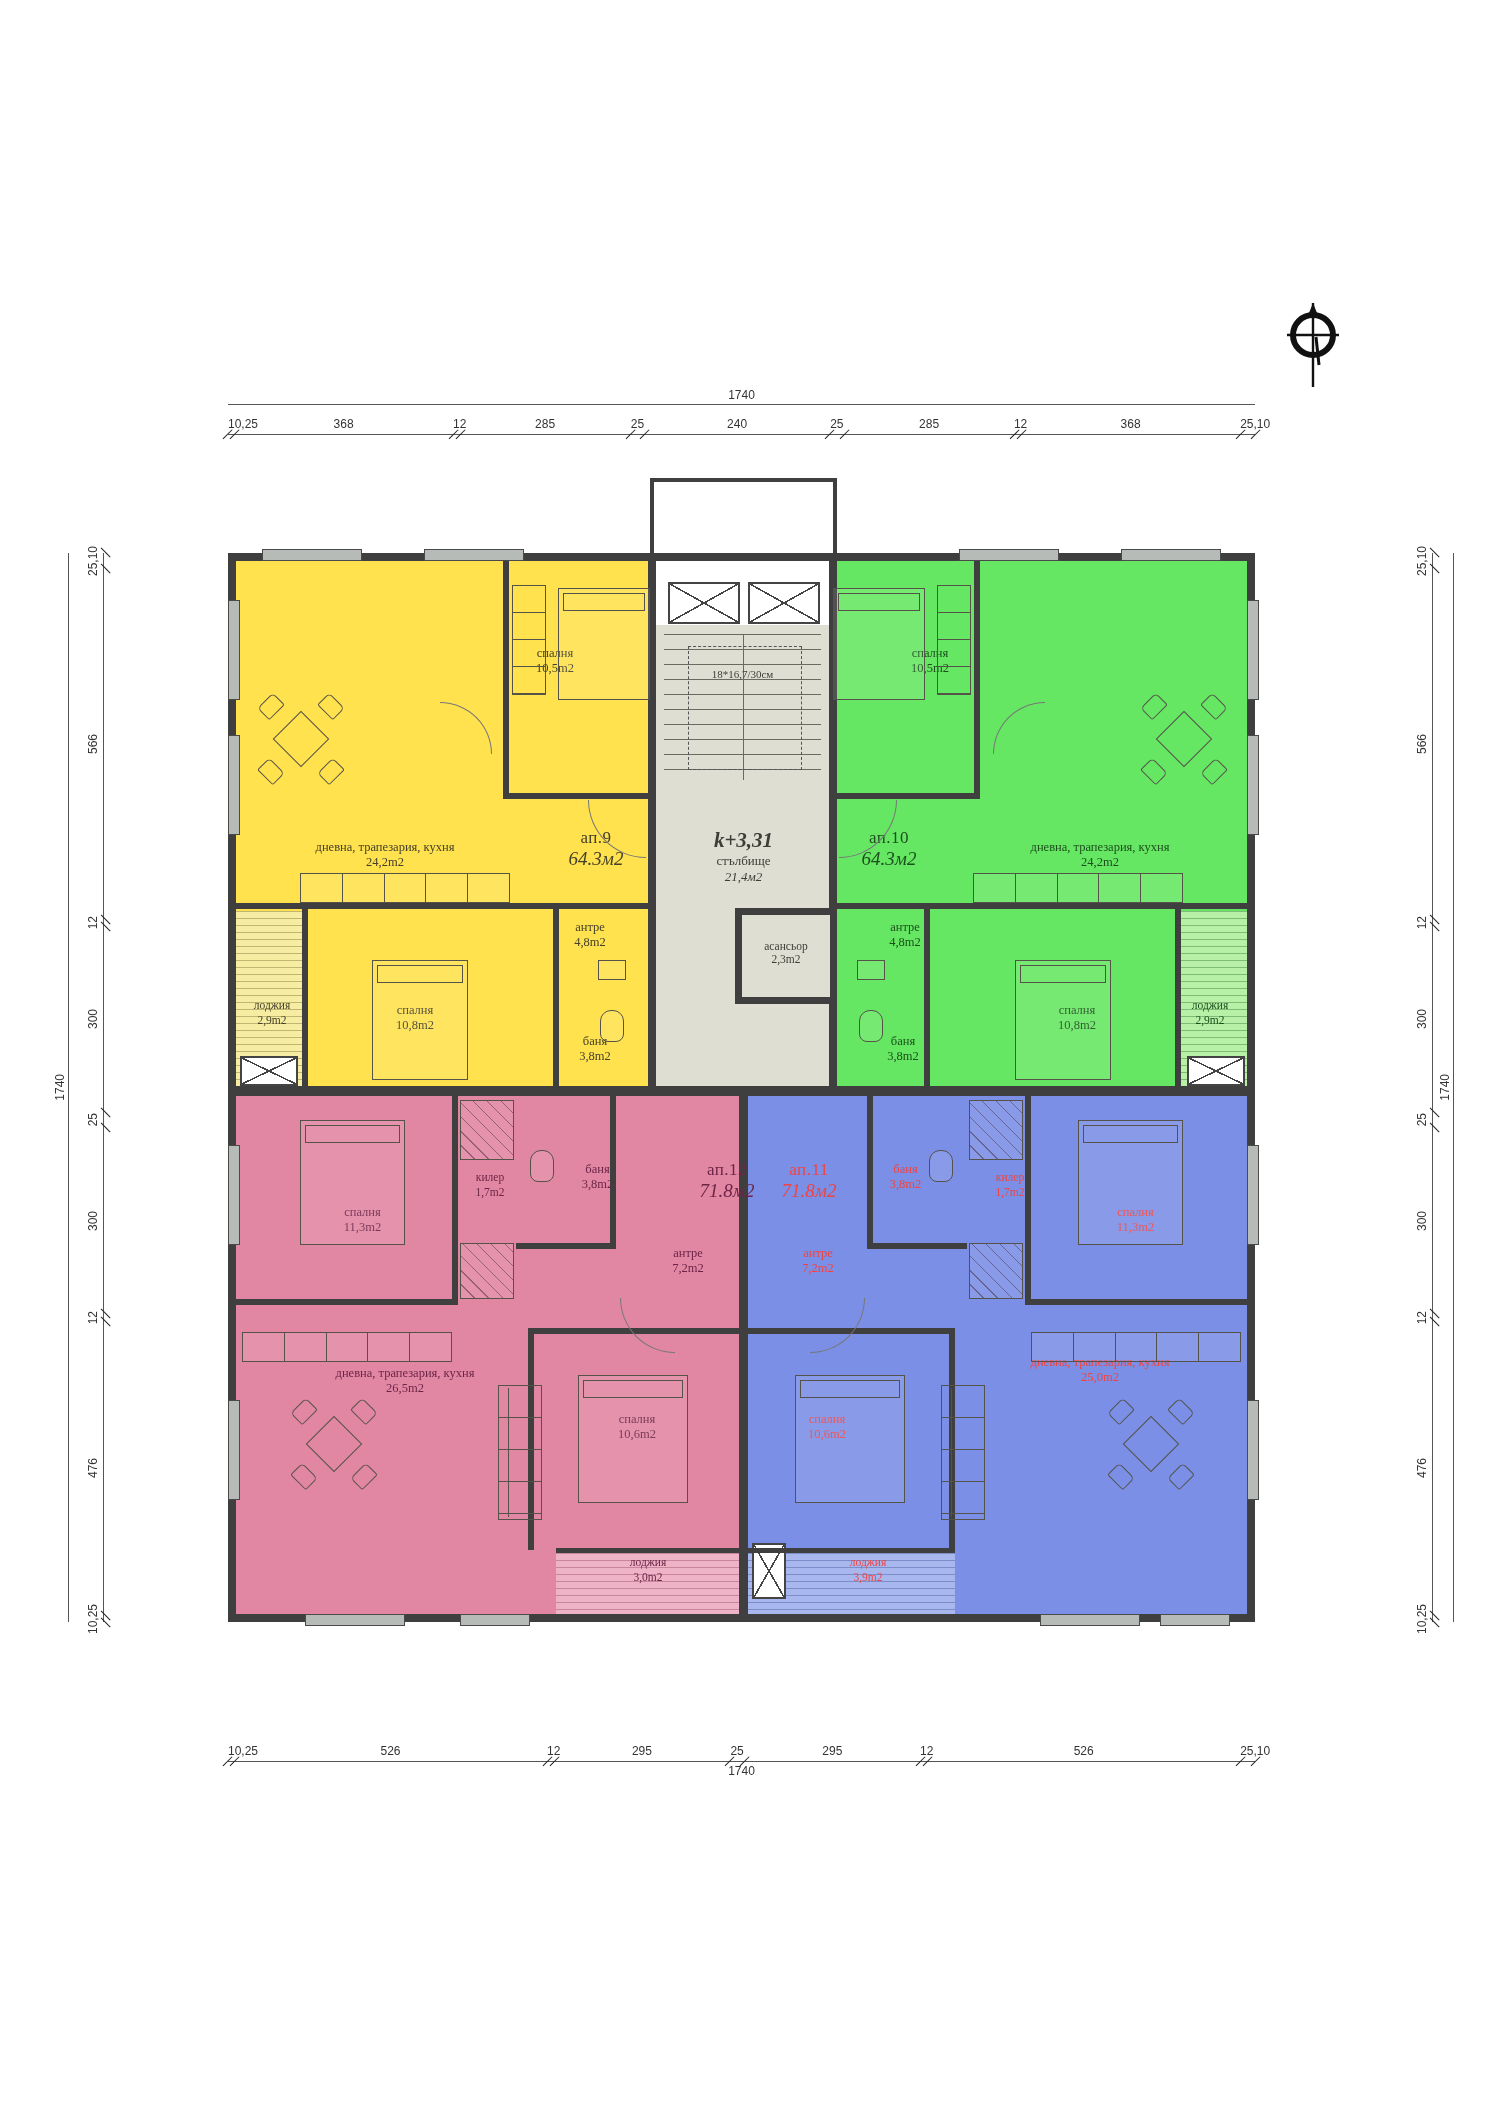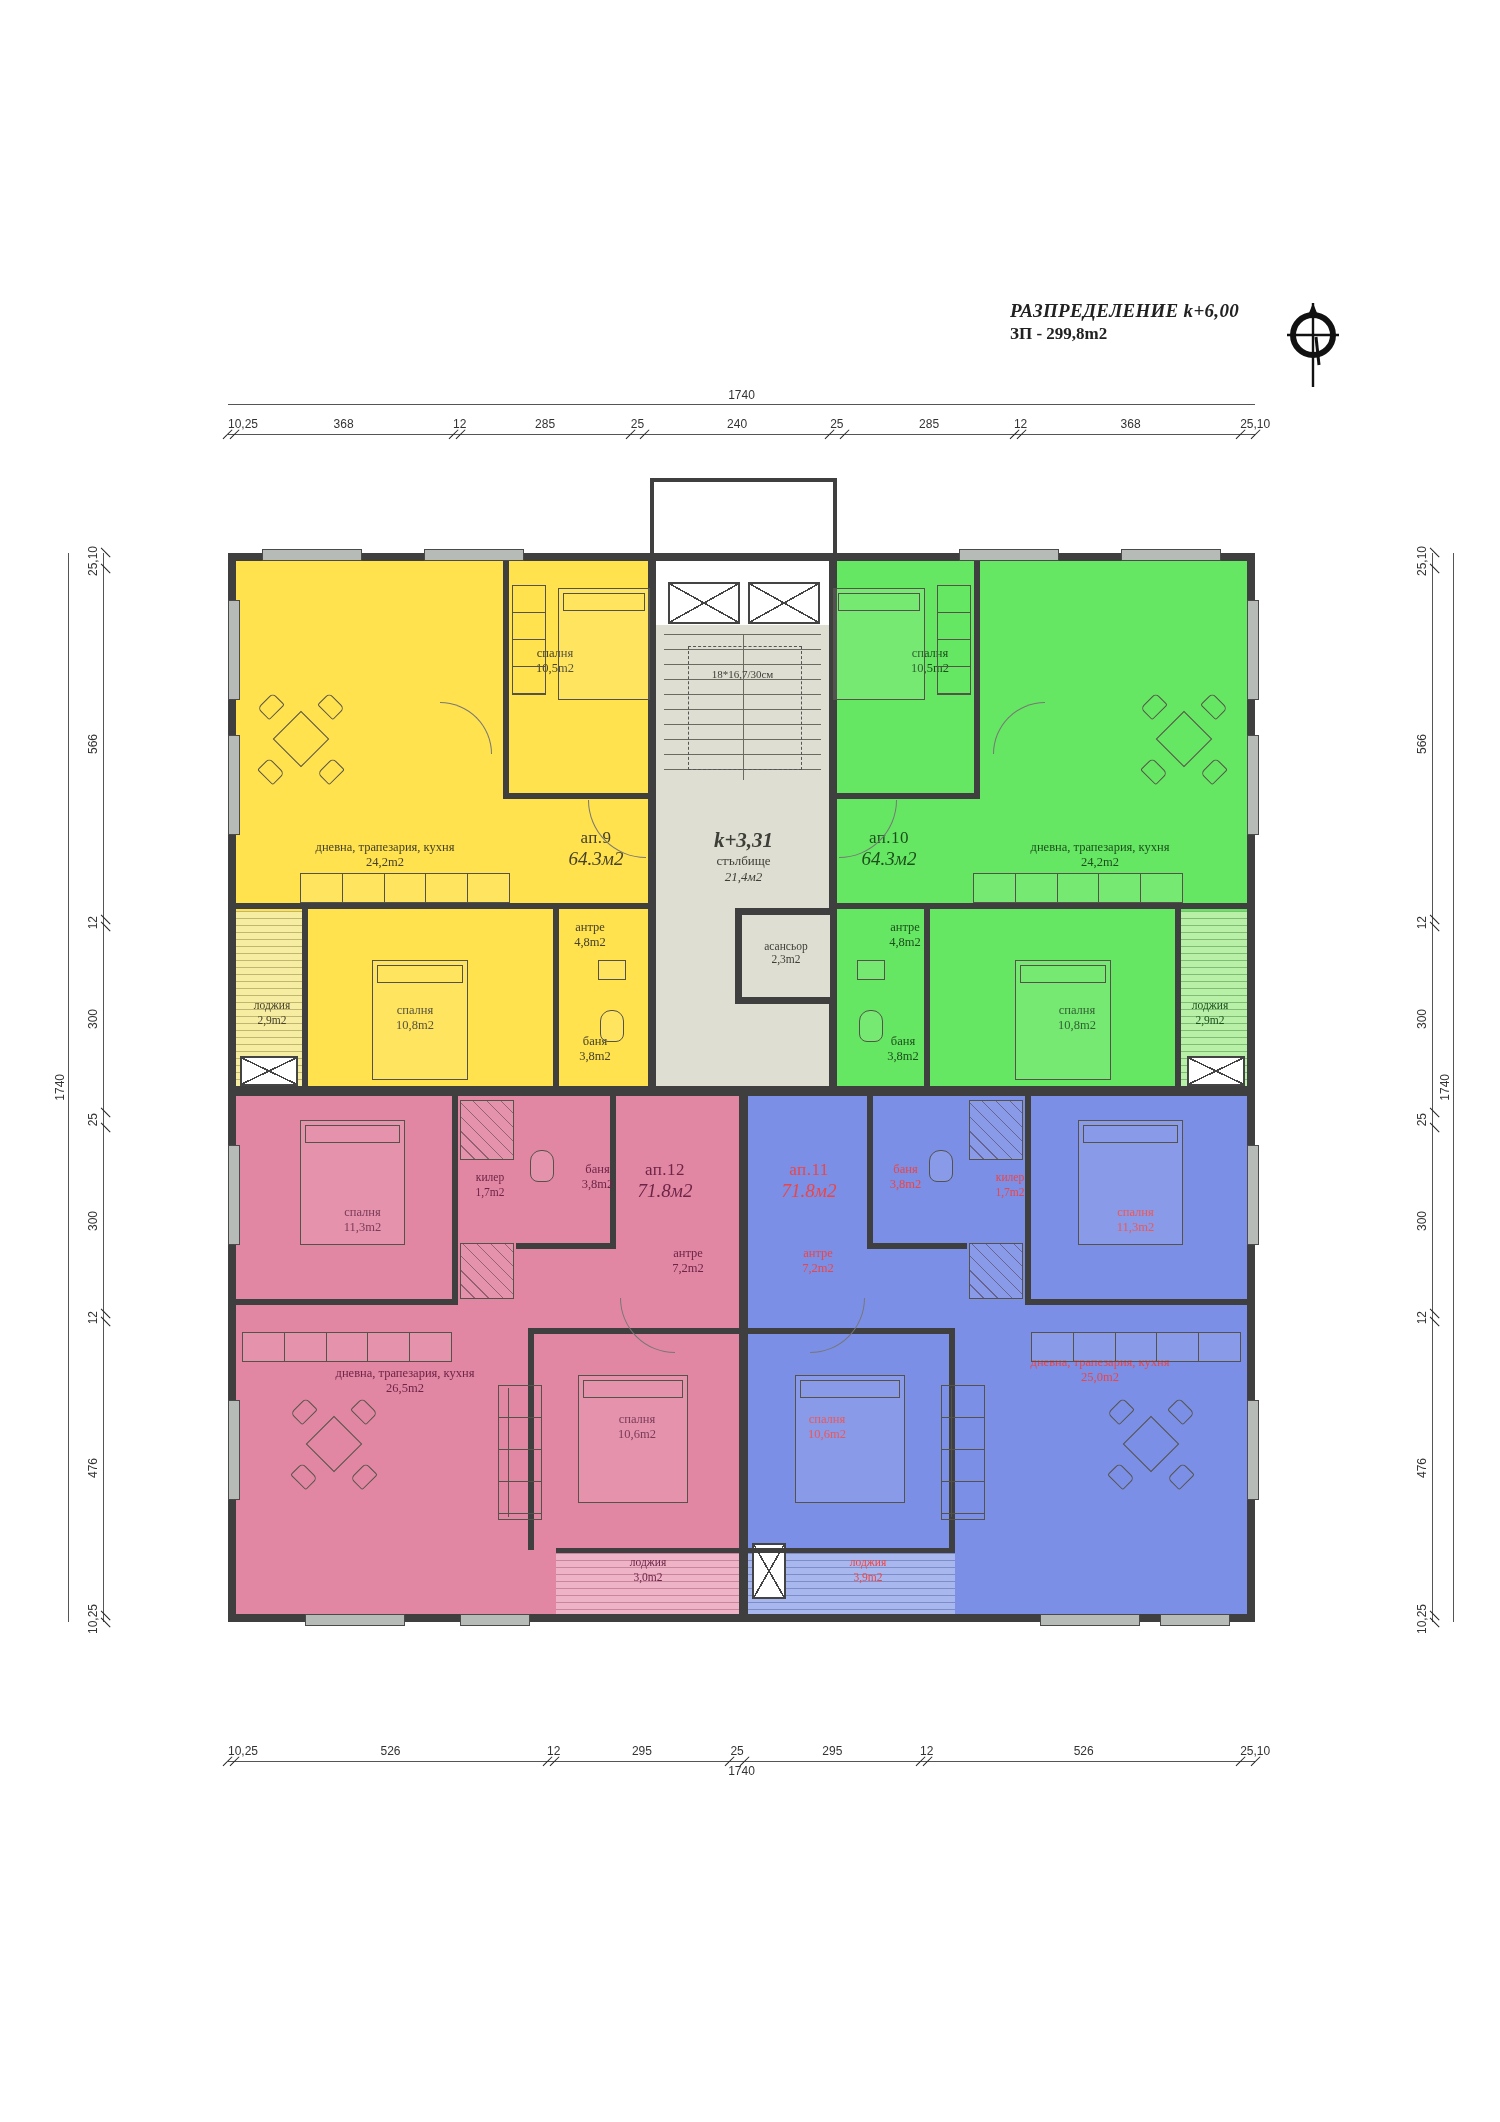--- a/index.html
+++ b/index.html
@@ -77,24 +77,20 @@
   .arc.bl{border-right:none;border-top:none;border-radius:0 0 0 100%}
   .arc.br{border-left:none;border-top:none;border-radius:0 0 100% 0}
   .arc.tr{border-left:none;border-bottom:none;border-radius:0 100% 0 0}
   .arc.tl{border-right:none;border-bottom:none;border-radius:100% 0 0 0}
 </style>
 </head>
 <body>
 
 <div id="canvas">
 
-  <div class="abs" style="left:1010px;top:300px;width:340px">
-    <div class="title1">РАЗПРЕДЕЛЕНИЕ k+6,00</div>
-    <div class="title2" style="margin-top:2px">ЗП - 299,8m2</div>
-  </div>
   <svg class="abs" style="left:1275px;top:295px" width="75" height="95" viewBox="0 0 75 95">
     <circle cx="38" cy="40" r="20" fill="none" stroke="#111" stroke-width="6"></circle>
     <line x1="38" y1="8" x2="38" y2="92" stroke="#111" stroke-width="2.4"></line>
     <line x1="12" y1="40" x2="64" y2="40" stroke="#111" stroke-width="2.4"></line>
     <path d="M38 8 L34 18 L42 18 Z" fill="#111"></path>
     <line x1="41" y1="42" x2="44" y2="70" stroke="#111" stroke-width="3"></line>
   </svg>
 
   <div class="dim" style="left:228px;top:388px;width:1027px">
     <div class="totalwrap"><span>1740</span></div>
@@ -283,21 +279,21 @@
   </div>
 
   <div class="apt t-y" style="left:540px;top:828px;width:112px">
     <span class="id">ап.9</span>
       <span class="ar">64.3м2</span>
   </div>
   <div class="apt t-g" style="left:833px;top:828px;width:112px">
     <span class="id">ап.10</span>
       <span class="ar">64.3м2</span>
   </div>
-  <div class="apt t-p" style="left:604px;top:1160px;width:122px">
+  <div class="apt t-p" style="left:666px;top:1160px;width:122px">
     <span class="id">ап.12</span>
       <span class="ar">71.8м2</span>
   </div>
   <div class="apt t-b" style="left:748px;top:1160px;width:122px">
     <span class="id">ап.11</span>
       <span class="ar">71.8м2</span>
   </div>
 
   <div class="rl t-y" style="left:500px;top:646px;width:110px">
       <span class="nm">спалня</span>

